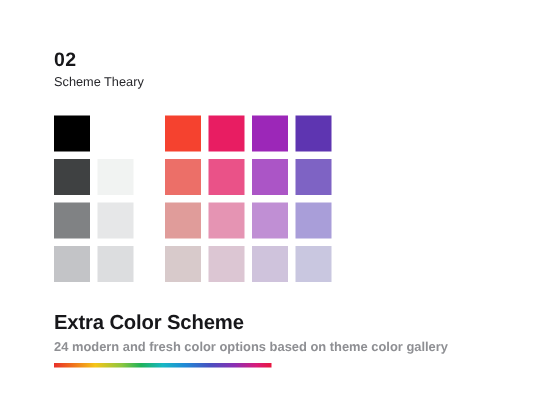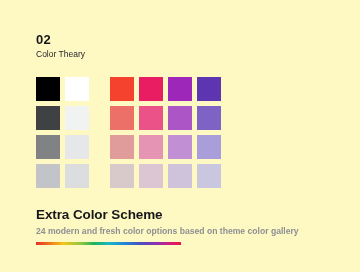--- a/index.html
+++ b/index.html
@@ -107,25 +107,25 @@
       #1f8ad6 60%,
       #4a4fc0 72%,
       #8b2fb3 83%,
       #d81b7a 93%,
       #e8173f 100%);
   }
 </style>
 </head>
 <body style="background: rgb(213, 214, 217);">
 
-<div class="slide" style="background: #fef9c3;">
+<div class="slide" style="background: #ffffff;">
 
   <div class="header">
     <div class="header-number">02</div>
-    <div class="header-subtitle">Color Theary</div>
+    <div class="header-subtitle">Scheme Theary</div>
   </div>
 
   <div class="palette">
 
     <div class="palette-row">
       <div class="swatch-group">
         <div class="swatch" style="background: rgb(0, 0, 0);"></div>
         <div class="swatch" style="background: rgb(255, 255, 255);"></div>
       </div>
       <div class="group-gap"></div>

